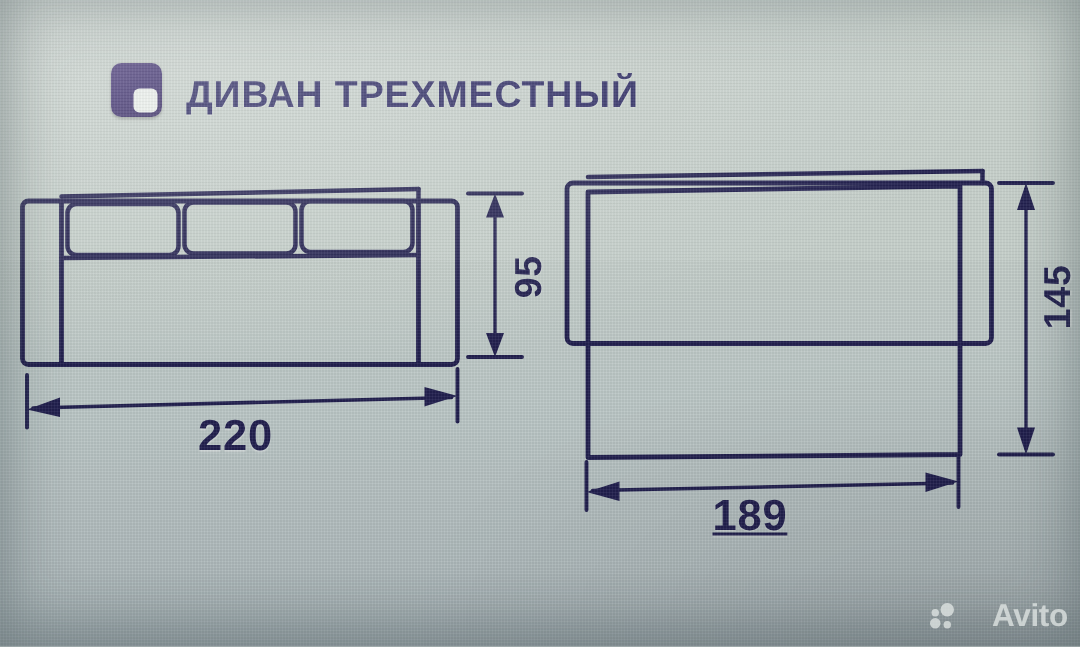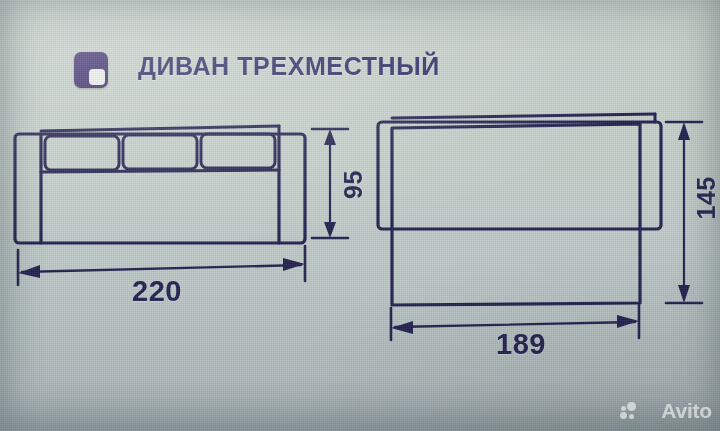--- a/index.html
+++ b/index.html
@@ -22,21 +22,21 @@
       radial-gradient(120% 80% at 18% 8%, rgba(255,255,255,.30), rgba(255,255,255,0) 62%),
       radial-gradient(90% 70% at 92% 96%, rgba(0,0,0,.10), rgba(0,0,0,0) 60%);
     mix-blend-mode:normal;opacity:.85;
   }
   #vign{
     position:absolute;inset:0;pointer-events:none;
     box-shadow:inset 0 0 46px rgba(60,75,80,.30), inset 0 -18px 34px rgba(55,70,78,.22);
   }
 
   
-  .header{position:absolute;left:74px;top:52px;display:flex;align-items:flex-start;gap:30px;}
+  .header{position:absolute;left:74px;top:42px;display:flex;align-items:flex-end;gap:16px;}
   .brand-icon{
     position:relative;width:34px;height:36px;border-radius:7px;
     background:linear-gradient(150deg,#4a3b79 0%,#3f3270 45%,#372b63 100%);
     box-shadow:0 1px 2px rgba(0,0,0,.25);
   }
   .brand-icon .notch{
     position:absolute;right:3px;bottom:3px;width:16px;height:16px;border-radius:4px;
     background:#e9eeea;
   }
   .title{
@@ -135,21 +135,21 @@
 
     </g>
   </svg>
 
   <div class="dimtext dim-v" style="left:333px;top:170px;width:40px;text-align:center;">95</div>
 
   <div class="dimtext dim-h" style="left:132px;top:275px;">220</div>
 
   <div class="dimtext dim-v" style="left:686px;top:185px;width:40px;text-align:center;">145</div>
 
-  <div class="dimtext dim-h" style="left:496px;top:328px;">189</div>
+  <div class="dimtext dim-h" style="left:475px;top:328px;text-decoration:underline;">189</div>
 
   <div id="grain"></div>
   <div id="vign"></div>
 
   <div class="avito">
     <div class="mark">
       <i class="d1"></i>
       <i class="d2"></i>
       <i class="d3"></i>
       <i class="d4"></i>

